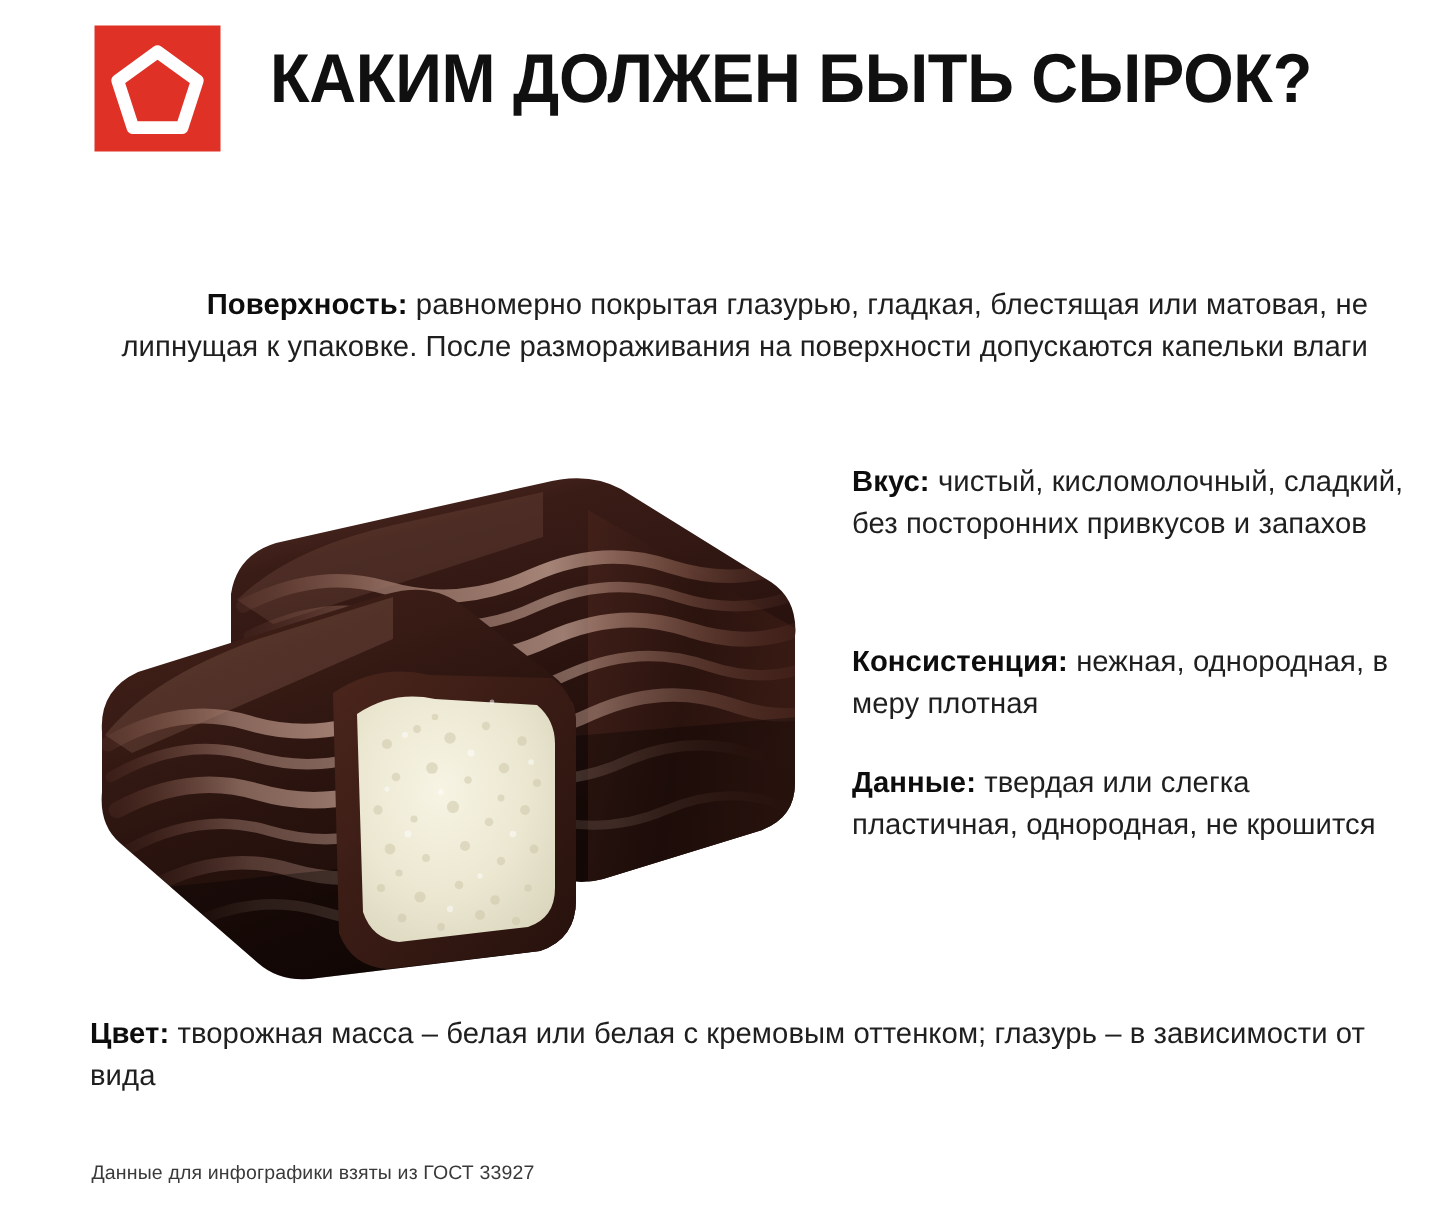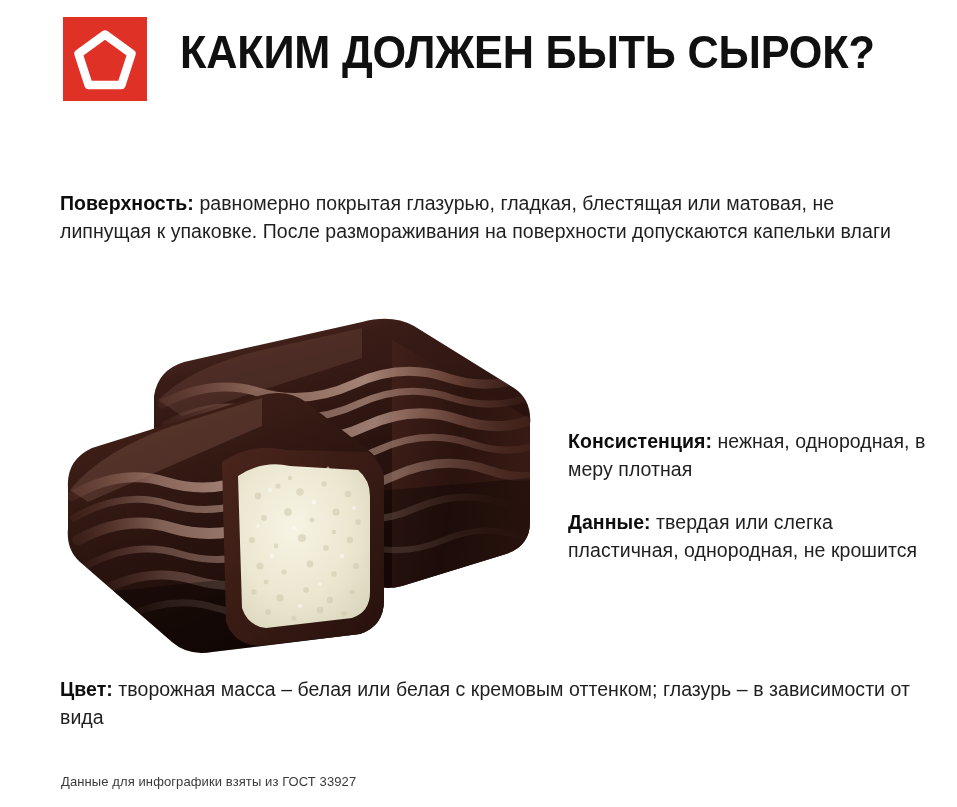--- a/index.html
+++ b/index.html
@@ -74,23 +74,24 @@
     font-weight: 400;
   }
 
   
   .spec-forma {
     left: 60px;
     top: 137px;
     width: 600px;
   }
   .spec-poverhnost {
-    left: 60px;
+    left: 72px;
     top: 190px;
     width: 840px;
+    text-align: right;
   }
   .spec-cvet {
     left: 60px;
     top: 676px;
     width: 860px;
   }
 
   
   .spec-vkus {
     left: 568px;
@@ -296,20 +297,24 @@
             <circle cx="258" cy="284" r="1.8"></circle>
           <circle cx="238" cy="306" r="2.1"></circle>
             <circle cx="292" cy="208" r="1.9"></circle>
           <circle cx="196" cy="226" r="1.7"></circle>
             <circle cx="266" cy="168" r="1.6"></circle>
         </g>
       </g>
     </svg>
   </div>
 
+  <div class="spec spec-vkus">
+    <span class="k">Вкус:</span>
+    <span class="v">чистый, кисломолочный, сладкий, без посторонних привкусов и запахов</span>
+  </div>
 
   <div class="spec spec-konsistenciya">
     <span class="k">Консистенция:</span>
     <span class="v">нежная, однородная, в меру плотная</span>
   </div>
 
   <div class="spec spec-glazur">
     <span class="k">Данные:</span>
     <span class="v">твердая или слегка пластичная, однородная, не крошится</span>
   </div>

